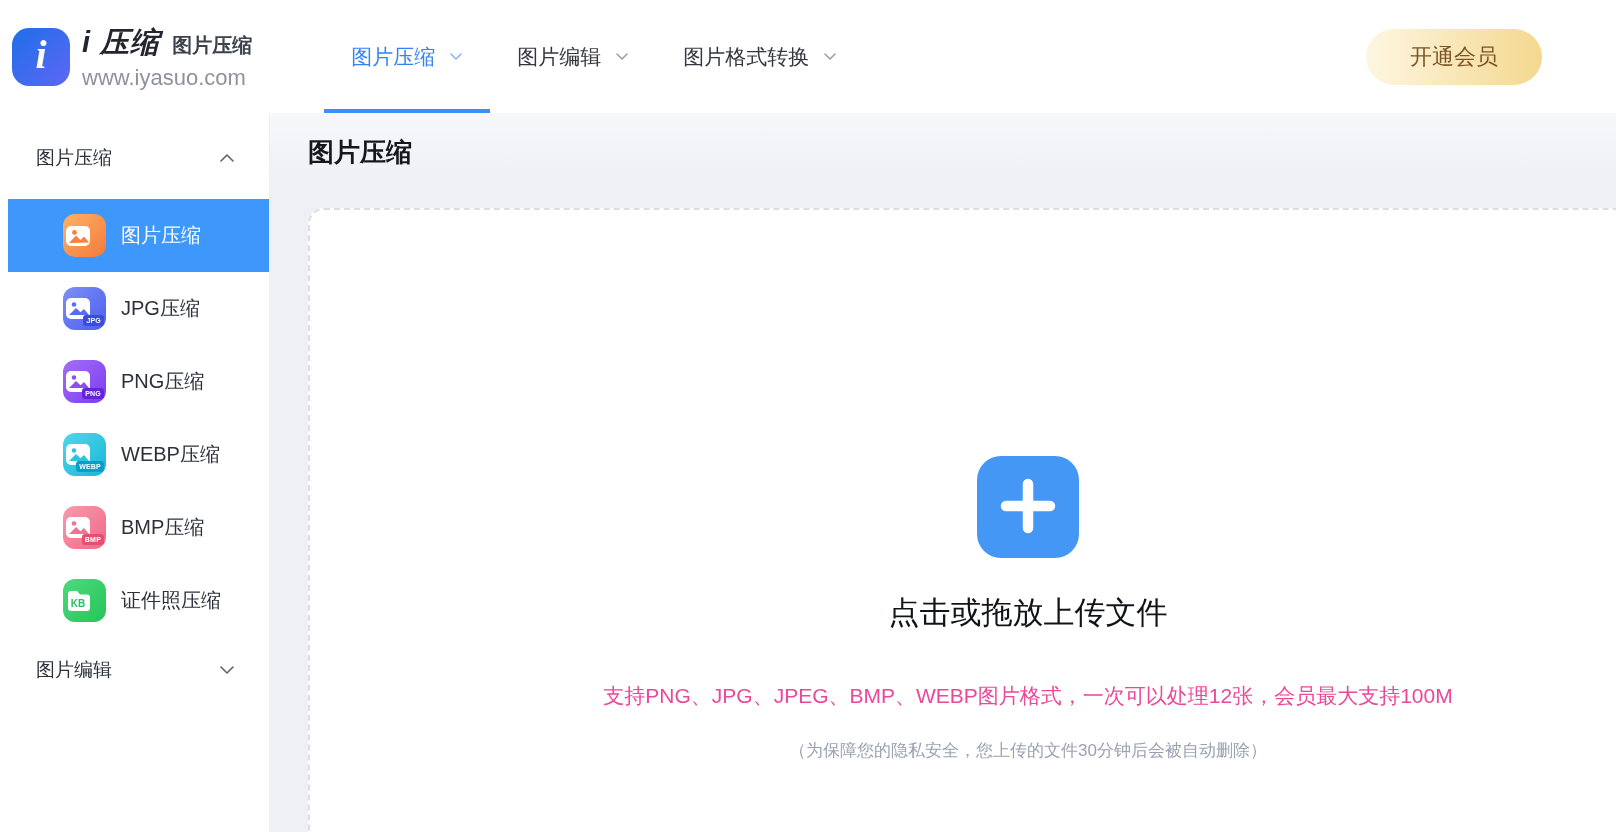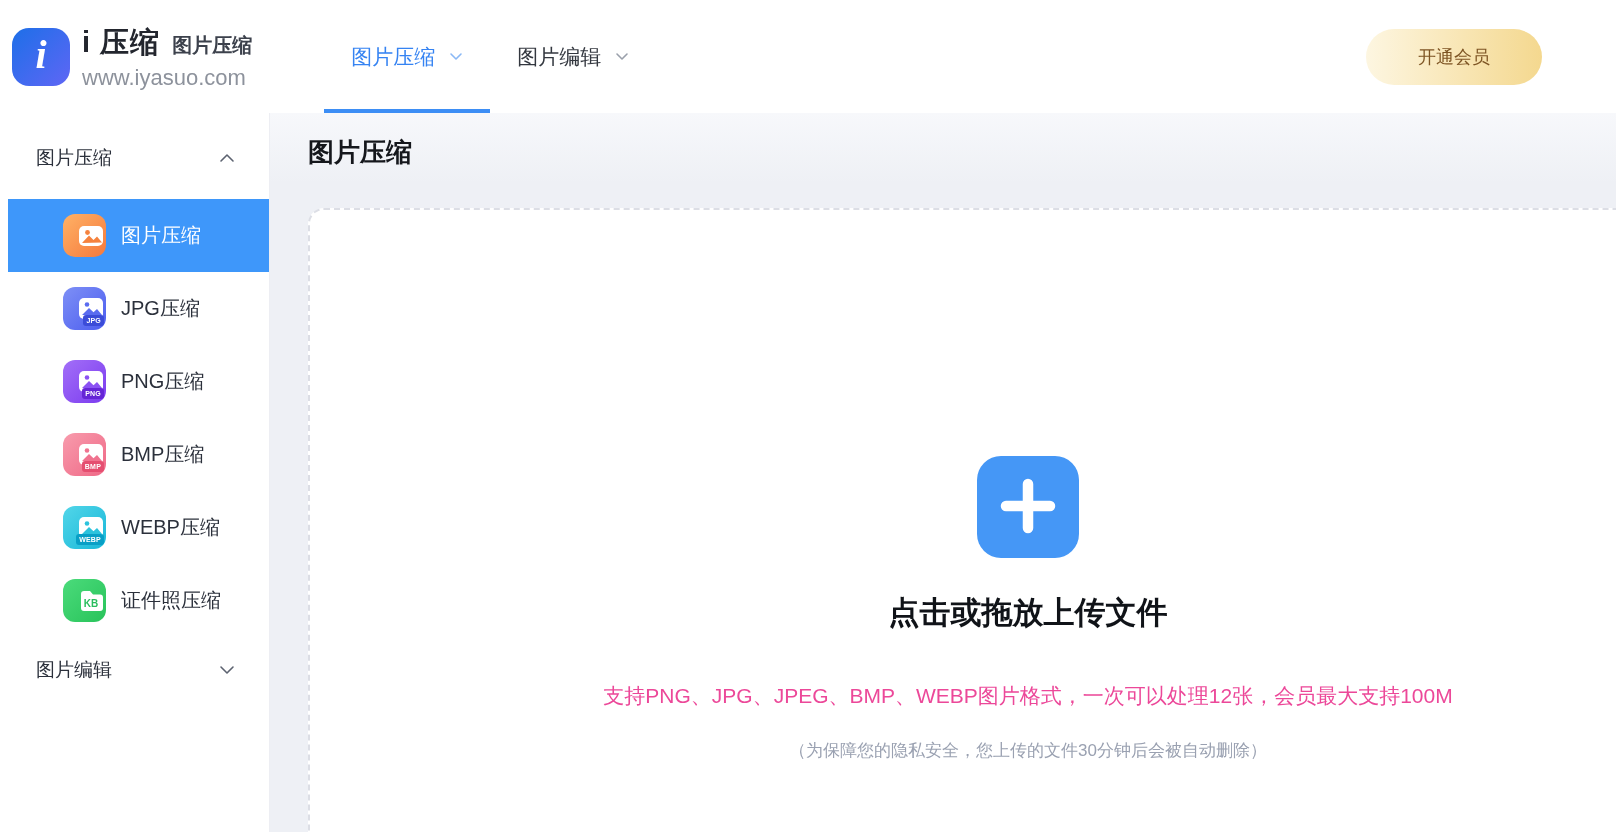--- a/index.html
+++ b/index.html
@@ -8,55 +8,55 @@
 
   
   .header { height:113px; background:#fff; display:flex; align-items:center; position:relative; }
   .logo { display:flex; align-items:center; margin-left:12px; }
   .logo-badge { width:58px; height:58px; border-radius:17px;
     background:linear-gradient(135deg,#1d6fe8,#5f66f5);
     display:flex; align-items:center; justify-content:center; }
   .logo-badge span { color:#fff; font:italic 800 40px "Liberation Serif",serif; margin-top:-4px; }
   .logo-text { margin-left:12px; }
   .logo-line1 { display:flex; align-items:baseline; }
-  .logo-title { font-size:29px; font-weight:800; color:#23262e; letter-spacing:1px; }
+  .logo-title { font-size:29px; font-weight:800; font-style:italic; color:#23262e; letter-spacing:1px; }
   .logo-sub { font-size:20px; font-weight:700; color:#3c414c; margin-left:12px; }
   .logo-url { font-size:22px; color:#8d929c; margin-top:2px; }
 
   .nav { display:flex; align-items:stretch; height:100%; margin-left:72px; }
   .nav-item { position:relative; display:flex; align-items:center; padding:0 27px;
     font-size:21px; color:#33373f; cursor:pointer; }
   .nav-item .chev { margin-left:14px; display:flex; }
   .nav-item.active { color:#3583f2; }
   .nav-item.active::after { content:""; position:absolute; left:0; right:0; bottom:0;
     height:4px; background:#3d8ef5; }
 
   .spacer { flex:1; }
   .member-btn { margin-right:74px; width:176px; height:56px; border:none; cursor:pointer;
     border-radius:28px; background:linear-gradient(90deg,#fdf6e1,#f4d88f);
-    color:#7d5423; font-size:18px; font-family:inherit; }
+    color:#7d5423; font-size:22px; font-family:inherit; }
 
   
   .page { display:flex; height:719px;
     background:linear-gradient(#f7f8fb,#eef0f5 70px); }
 
   
   .sidebar { width:270px; background:#fff; border-right:1px solid #edeef3; flex:none; }
   .side-section { display:flex; align-items:center; justify-content:space-between;
     padding:32px 34px 28px 36px; cursor:pointer; }
   .side-section.second { padding:20px 34px 20px 36px; }
   .side-section .label { font-size:19px; color:#2b303b; }
   .side-item { height:73px; display:flex; align-items:center; margin-left:8px;
     padding-left:55px; cursor:pointer; }
   .side-item.active { background:#3e97fa; }
   .side-item.active .item-label { color:#fff; }
   .item-label { font-size:20px; color:#2b303b; margin-left:15px; }
 
   .tool-icon { width:43px; height:43px; border-radius:12px; position:relative; flex:none;
-    display:flex; align-items:center; justify-content:flex-end; }
+    display:flex; align-items:center; justify-content:flex-start; }
   .tool-icon svg { display:block; }
   .ic-orange { background:linear-gradient(135deg,#ffb266,#f5793c); }
   .ic-jpg    { background:linear-gradient(135deg,#7e90f6,#4c5def); }
   .ic-png    { background:linear-gradient(135deg,#a36ff8,#7b3bef); }
   .ic-bmp    { background:linear-gradient(135deg,#f89cad,#ef6886); }
   .ic-webp   { background:linear-gradient(135deg,#52d6e9,#18b7d8); }
   .ic-id     { background:linear-gradient(135deg,#9067f8,#6a42ef); }
   .ic-kb     { background:linear-gradient(135deg,#4bdb7b,#28c35a); }
   .mini-badge { position:absolute; right:2px; bottom:4px; color:#fff; font-size:7px;
     font-weight:700; line-height:1; padding:2px 3px; border-radius:3px; letter-spacing:.2px; }
@@ -65,21 +65,21 @@
 
   
   .main { flex:1; padding:20px 0 0 38px; }
   .page-title { font-size:26px; font-weight:800; color:#15171c; line-height:38px; }
   .dropzone { margin-top:37px; width:1440px; height:760px; background:#fff;
     border:2px dashed #dcdee5; border-radius:16px;
     display:flex; flex-direction:column; align-items:center; cursor:pointer; }
   .plus-btn { margin-top:246px; width:102px; height:102px; border-radius:24px;
     background:#4597f6; border:none; cursor:pointer;
     display:flex; align-items:center; justify-content:center; }
-  .drop-title { margin-top:34px; font-size:31px; font-weight:700; color:#101318; }
+  .drop-title { margin-top:34px; font-size:31px; font-weight:400; color:#101318; }
   .drop-hint { margin-top:48px; font-size:21px; color:#ec4899; }
   .drop-privacy { margin-top:29px; font-size:17px; color:#9aa1b1; }
 
   .chev svg, .side-chev svg { display:block; }
 </style>
 </head>
 <body>
 
 <div class="header">
   <div class="logo">
@@ -105,20 +105,28 @@
       </span>
     </div>
     <div class="nav-item">
       <span>图片编辑</span>
       <span class="chev">
         <svg width="14" height="9" viewBox="0 0 14 9">
             <polyline points="2,2 7,7 12,2" fill="none" stroke="#9aa0ab" stroke-width="1.6" stroke-linecap="round" stroke-linejoin="round"></polyline>
           </svg>
       </span>
     </div>
+    <div class="nav-item">
+      <span>图片格式转换</span>
+      <span class="chev">
+        <svg width="14" height="9" viewBox="0 0 14 9">
+            <polyline points="2,2 7,7 12,2" fill="none" stroke="#9aa0ab" stroke-width="1.6" stroke-linecap="round" stroke-linejoin="round"></polyline>
+          </svg>
+      </span>
+    </div>
   </div>
 
   <div class="spacer"></div>
   <button class="member-btn">开通会员</button>
 </div>
 
 <div class="page">
 
   <div class="sidebar">
     <div class="side-section">
@@ -159,41 +167,41 @@
           <rect x="3" y="4" width="24" height="21" rx="5" fill="#fff"></rect>
           <circle cx="11" cy="10.5" r="2.3" fill="#8b52f3"></circle>
           <path d="M6 21 l7-7 4.5 4.2 3.5-3.2 5 6 z" fill="#8b52f3"></path>
         </svg>
         <span class="mini-badge b-png">PNG</span>
       </div>
       <span class="item-label">PNG压缩</span>
     </div>
 
     <div class="side-item">
+      <div class="tool-icon ic-webp">
+        <svg width="30" height="30" viewBox="0 0 30 30">
+          <rect x="3" y="4" width="24" height="21" rx="5" fill="#fff"></rect>
+          <circle cx="11" cy="10.5" r="2.3" fill="#2cc3dd"></circle>
+          <path d="M6 21 l7-7 4.5 4.2 3.5-3.2 5 6 z" fill="#2cc3dd"></path>
+        </svg>
+        <span class="mini-badge b-webp">WEBP</span>
+      </div>
+      <span class="item-label">WEBP压缩</span>
+    </div>
+
+    <div class="side-item">
       <div class="tool-icon ic-bmp">
         <svg width="30" height="30" viewBox="0 0 30 30">
           <rect x="3" y="4" width="24" height="21" rx="5" fill="#fff"></rect>
           <circle cx="11" cy="10.5" r="2.3" fill="#f0738f"></circle>
           <path d="M6 21 l7-7 4.5 4.2 3.5-3.2 5 6 z" fill="#f0738f"></path>
         </svg>
         <span class="mini-badge b-bmp">BMP</span>
       </div>
       <span class="item-label">BMP压缩</span>
-    </div>
-
-    <div class="side-item">
-      <div class="tool-icon ic-webp">
-        <svg width="30" height="30" viewBox="0 0 30 30">
-          <rect x="3" y="4" width="24" height="21" rx="5" fill="#fff"></rect>
-          <circle cx="11" cy="10.5" r="2.3" fill="#2cc3dd"></circle>
-          <path d="M6 21 l7-7 4.5 4.2 3.5-3.2 5 6 z" fill="#2cc3dd"></path>
-        </svg>
-        <span class="mini-badge b-webp">WEBP</span>
-      </div>
-      <span class="item-label">WEBP压缩</span>
     </div>
 
 
     <div class="side-item">
       <div class="tool-icon ic-kb">
         <svg width="30" height="30" viewBox="0 0 30 30">
           <path d="M5 8 a3 3 0 0 1 3-3 h6 l3 3.5 h7 a3 3 0 0 1 3 3 V22 a3 3 0 0 1-3 3 H8 a3 3 0 0 1-3-3 z" fill="#fff"></path>
           <text x="15" y="21" text-anchor="middle" font-size="10" font-weight="bold" fill="#29bd5d" font-family="Liberation Sans, sans-serif">KB</text>
         </svg>
       </div>

